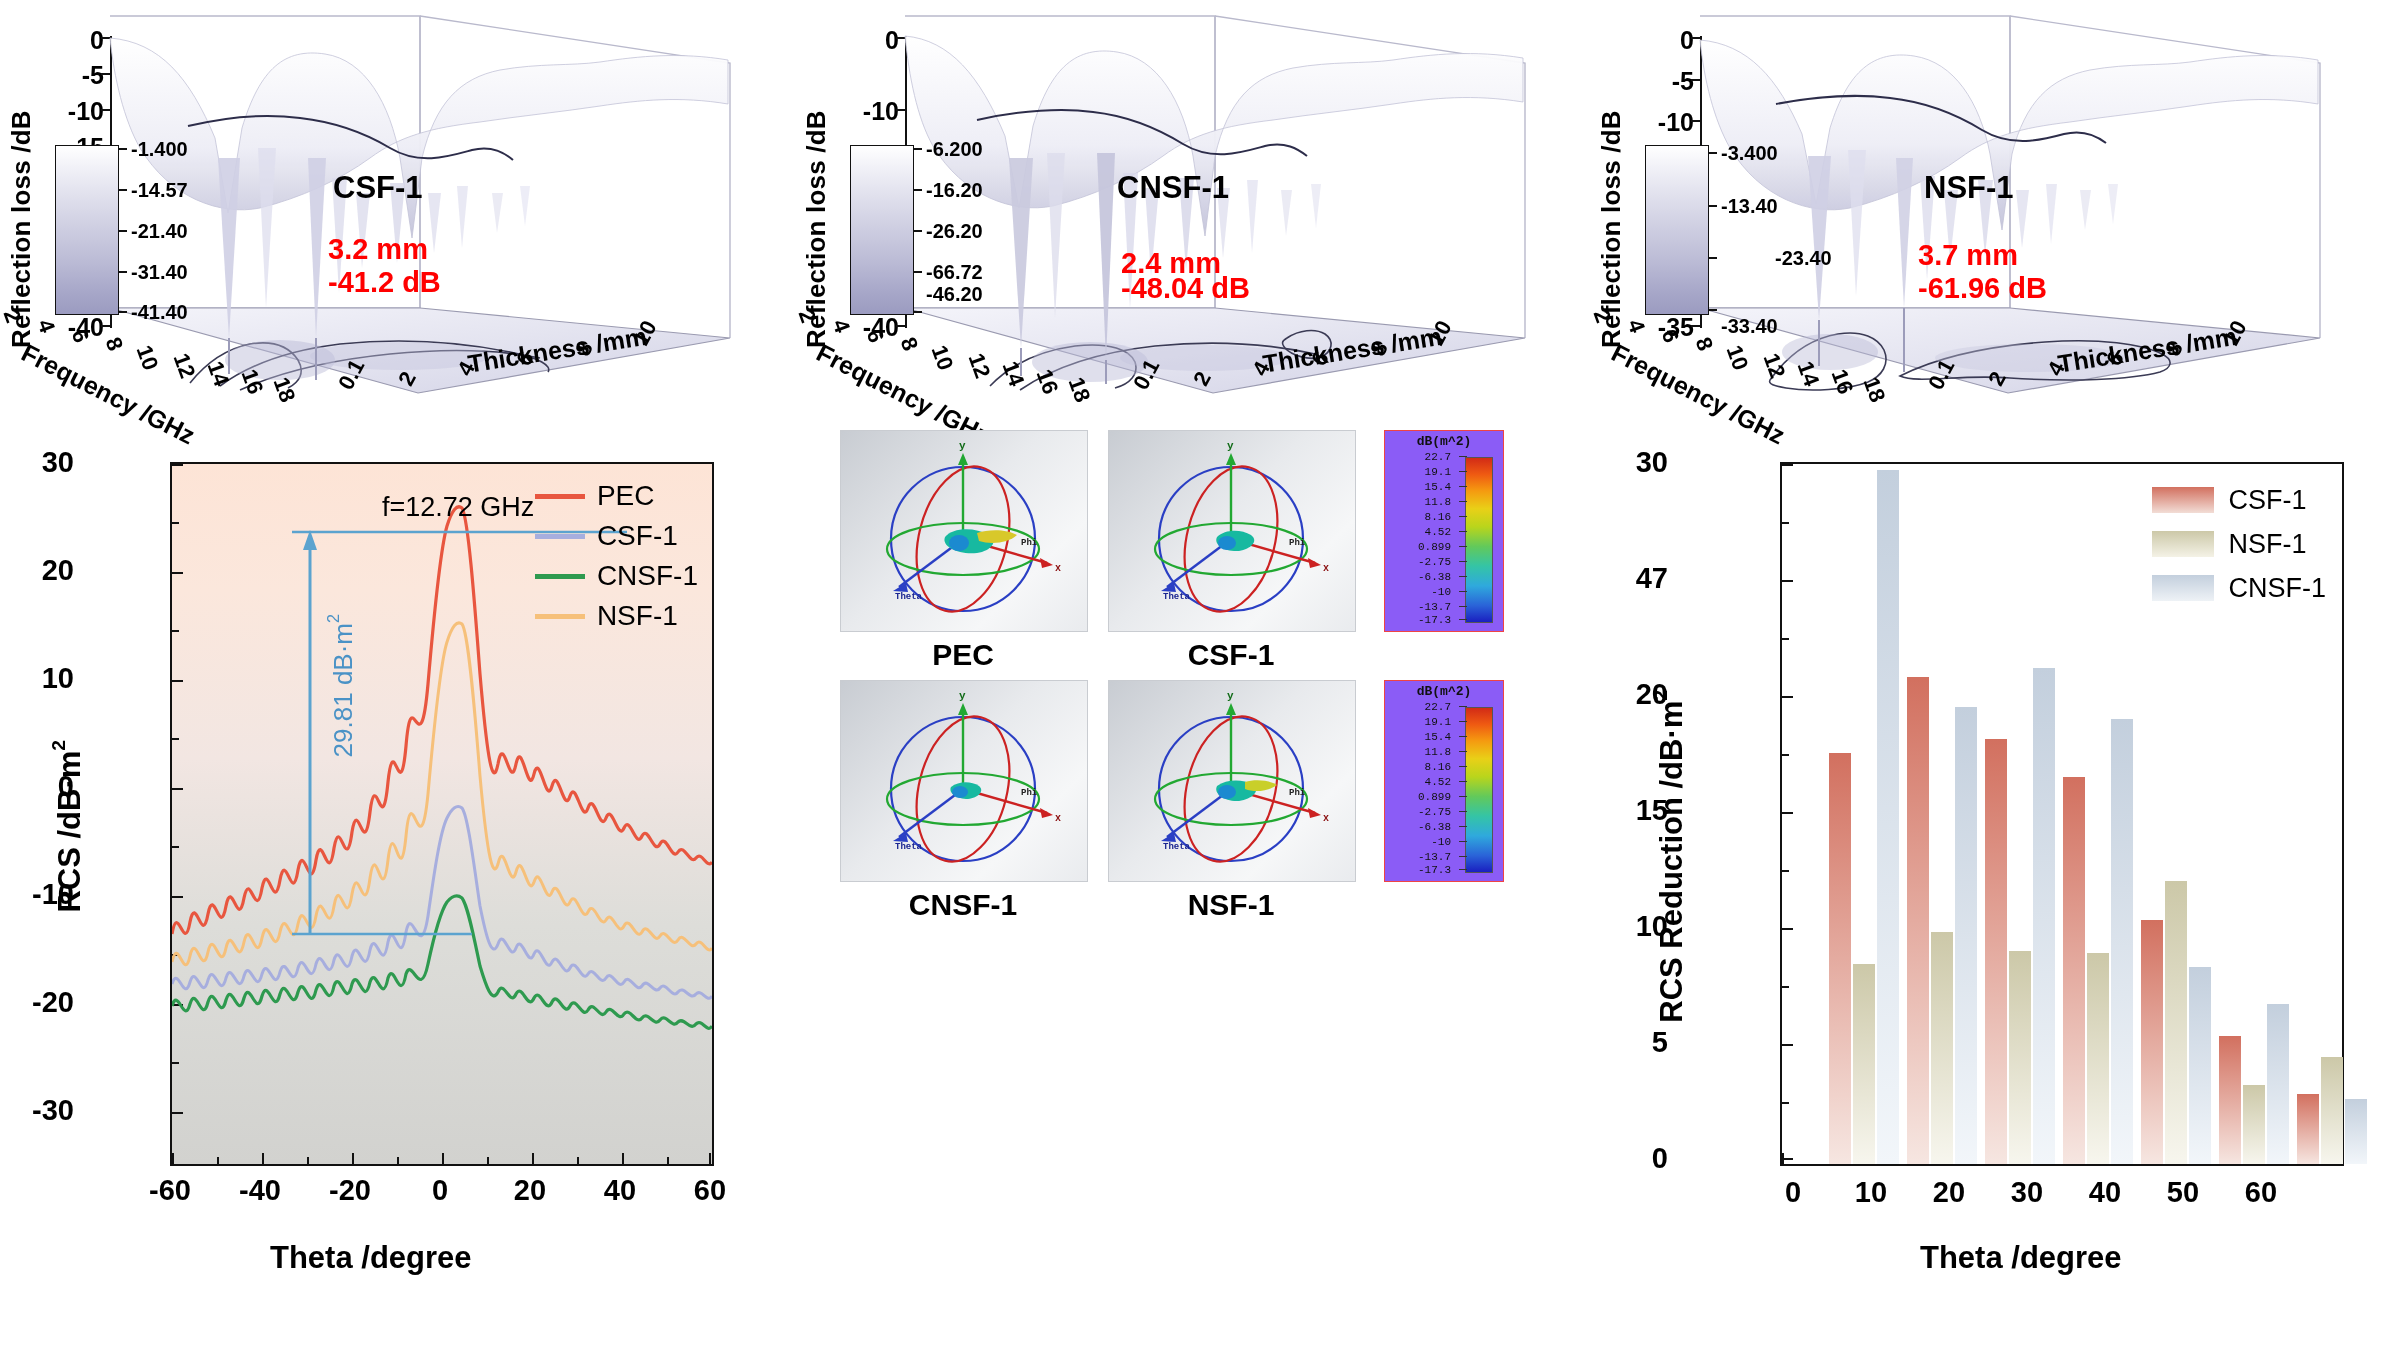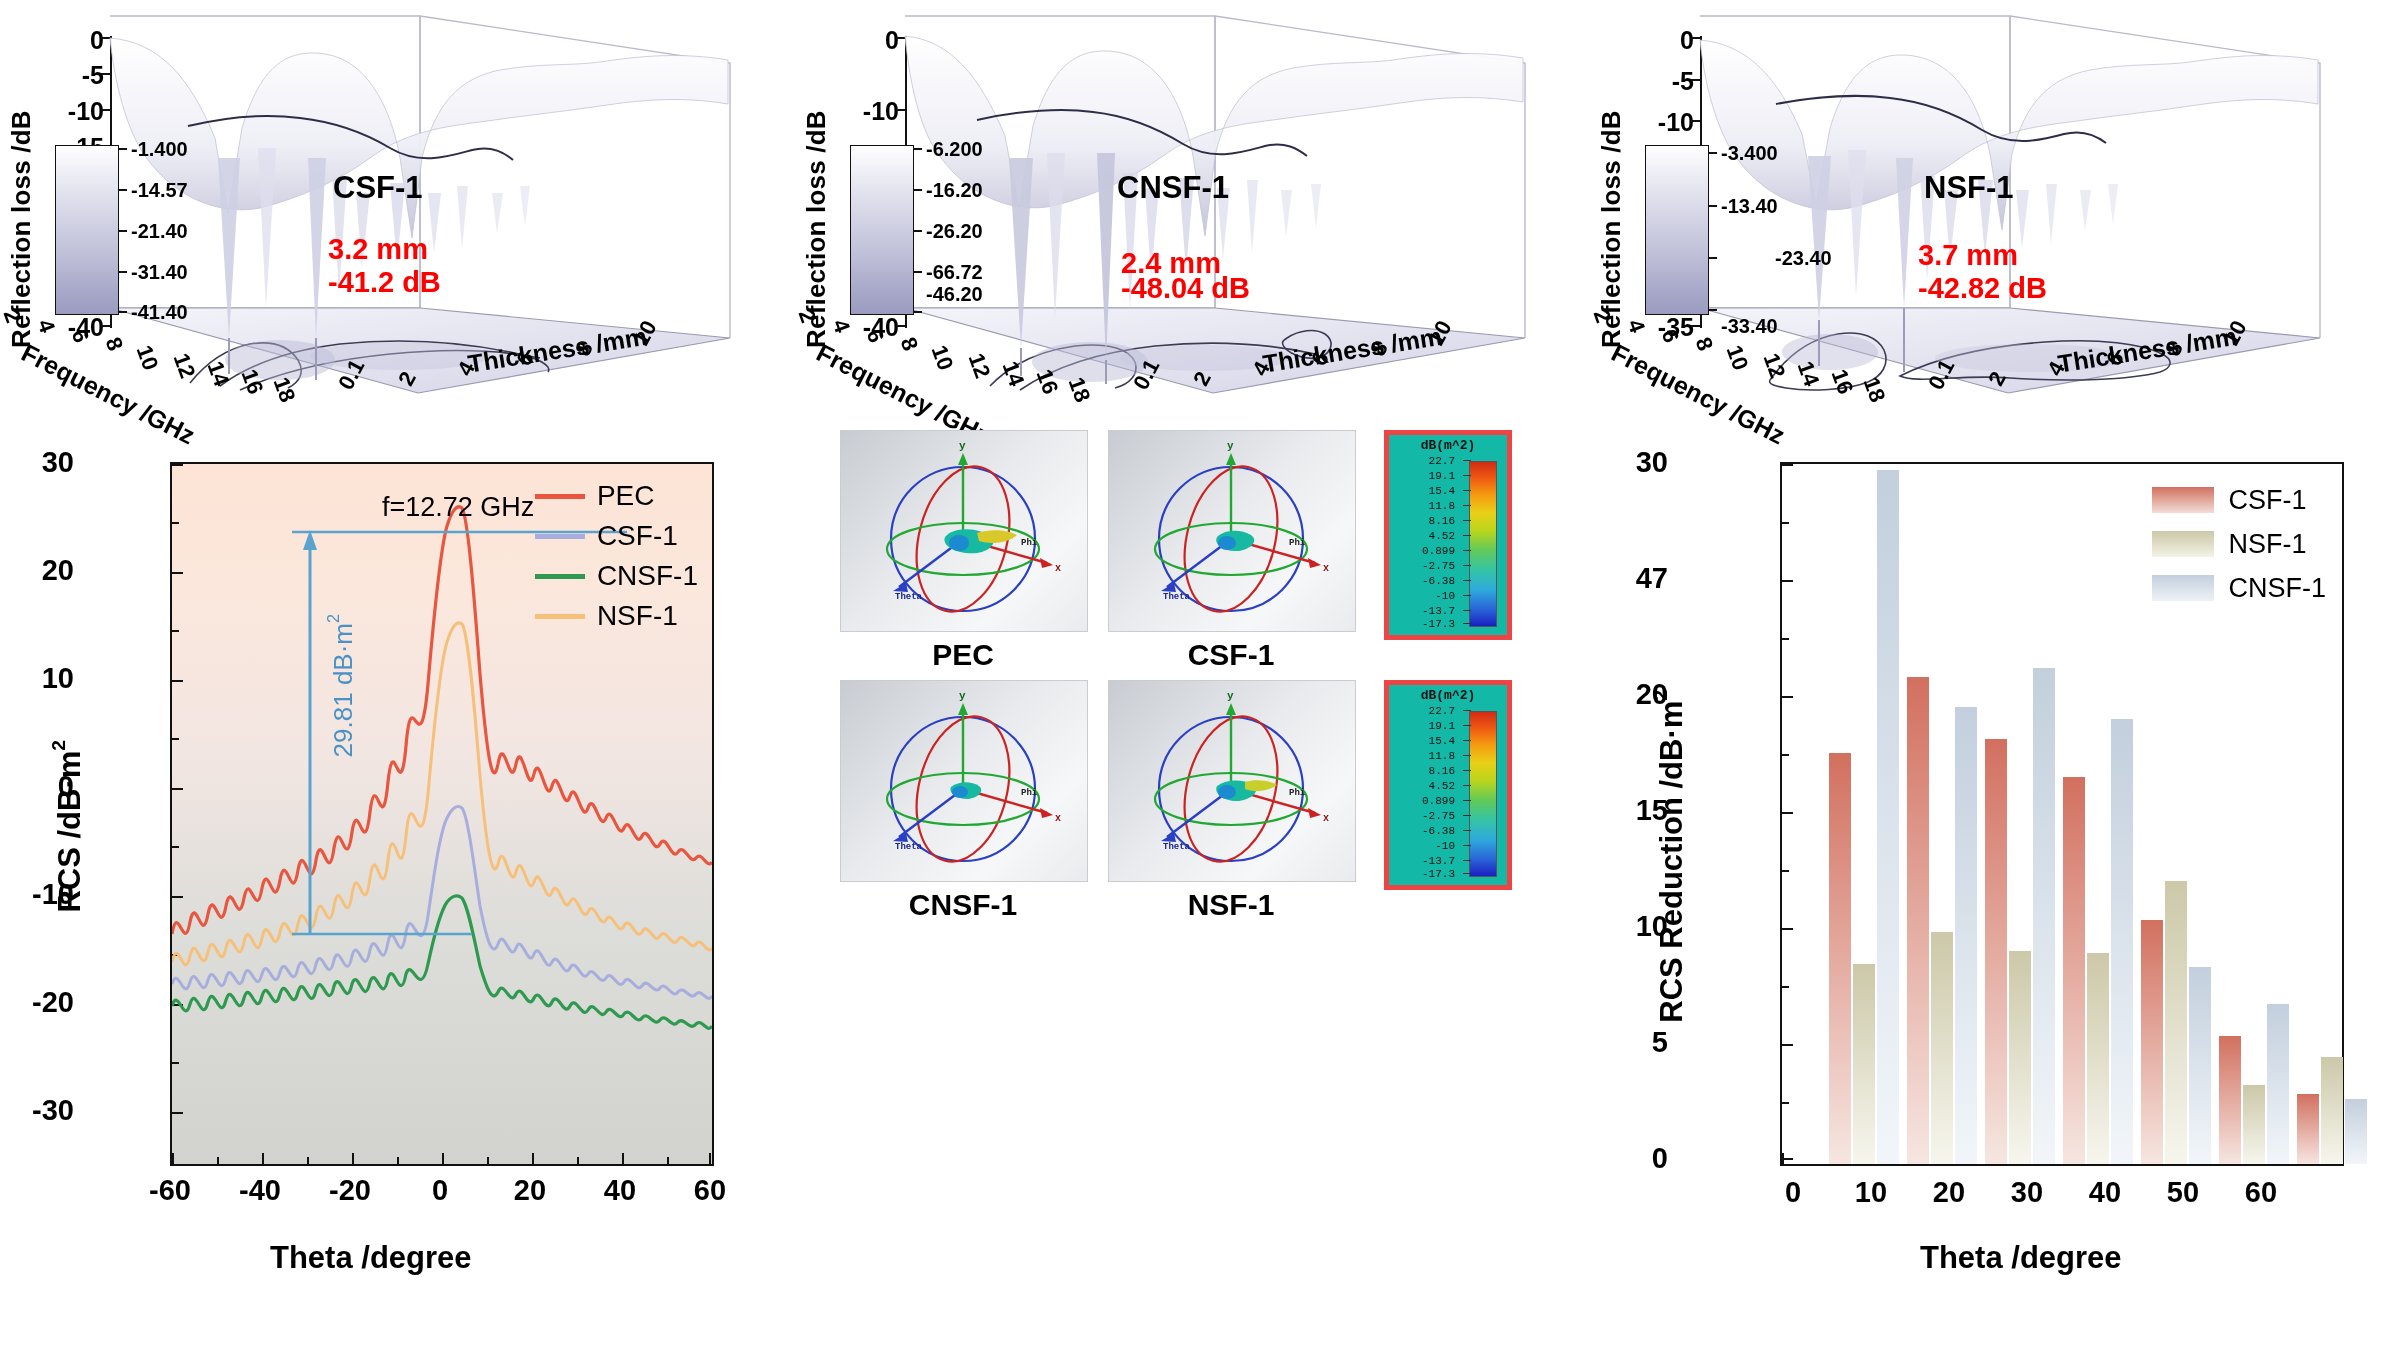--- a/index.html
+++ b/index.html
@@ -56,21 +56,21 @@
   .fghz{position:absolute;font-size:27px;font-weight:normal;color:#000;}
   .arrowlbl{position:absolute;font-size:26px;font-weight:normal;color:#4a92c6;
             writing-mode:vertical-rl;transform:rotate(180deg);white-space:nowrap;}
 
   
   #cst{position:absolute;left:840px;top:430px;width:720px;height:905px;}
   .cstcell{position:absolute;width:246px;height:200px;
            background:linear-gradient(135deg,#c8ccd2 0%,#e8eaed 45%,#f6f7f8 75%,#e9ebee 100%);
            border:1px solid #c9ccd1;}
   .cstcap{position:absolute;font-size:30px;font-weight:bold;text-align:center;width:246px;}
-  .cbox{position:absolute;width:118px;height:200px;background:#14b8a6;border:5px solid #ef4444;}
+  .cbox{position:absolute;width:118px;height:200px;background:#8b5cf6;border:1px solid #ef4444;}
   .cbox-title{font-size:13px;font-weight:bold;text-align:center;padding-top:3px;color:#111;
               font-family:"Liberation Mono",monospace;}
   .cbox-inner{position:absolute;left:6px;top:22px;width:106px;height:172px;}
   .cbox-scale{position:absolute;right:4px;top:4px;width:26px;height:164px;border:1px solid #555;
        background:linear-gradient(to bottom,#d22b16 0%,#ef5a12 10%,#f59a10 20%,#e9d017 31%,#b9d51c 42%,
                   #62c95b 54%,#34c4a6 66%,#2fa9dd 78%,#2a63d8 90%,#1a1fc0 100%);}
   .cbox-lbl{position:absolute;left:0;font-size:11px;font-family:"Liberation Mono",monospace;color:#111;
             white-space:nowrap;text-align:right;width:60px;}
   .cbox-tk{position:absolute;right:30px;width:8px;height:1px;background:#333;}
 
@@ -378,21 +378,21 @@
       <div class="cbtickline" style="left:118px;top:205px;"></div>
       <div class="cbtick" style="left:131px;top:195px;">-13.40</div>
       <div class="cbtickline" style="left:118px;top:257px;"></div>
       <div class="cbtick" style="left:139px;top:247px;margin-left:46px;">-23.40</div>
       <div class="cbtickline" style="left:118px;top:309px;"></div>
       <div class="cbtick" style="left:131px;top:299px;margin-top:16px;">-33.40</div>
     </div>
 
     <div class="samplename" style="left:334px;top:170px;">NSF-1</div>
     <div class="annot" style="left:328px;top:238px;">3.7 mm</div>
-    <div class="annot" style="left:328px;top:271px;">-42.82 dB</div>
+    <div class="annot" style="left:328px;top:271px;">-61.96 dB</div>
 
     <div class="axlabel-rot" style="left:30px;top:338px;transform:rotate(27deg);">Frequency /GHz</div>
     <div class="tick-rot" style="left:22px;top:306px;transform:rotate(70deg);">2</div>
     <div class="tick-rot" style="left:56px;top:316px;transform:rotate(70deg);">4</div>
     <div class="tick-rot" style="left:90px;top:326px;transform:rotate(70deg);">6</div>
     <div class="tick-rot" style="left:124px;top:334px;transform:rotate(70deg);">8</div>
     <div class="tick-rot" style="left:155px;top:342px;transform:rotate(70deg);">10</div>
     <div class="tick-rot" style="left:192px;top:350px;transform:rotate(70deg);">12</div>
     <div class="tick-rot" style="left:226px;top:358px;transform:rotate(70deg);">14</div>
     <div class="tick-rot" style="left:260px;top:366px;transform:rotate(70deg);">16</div>

